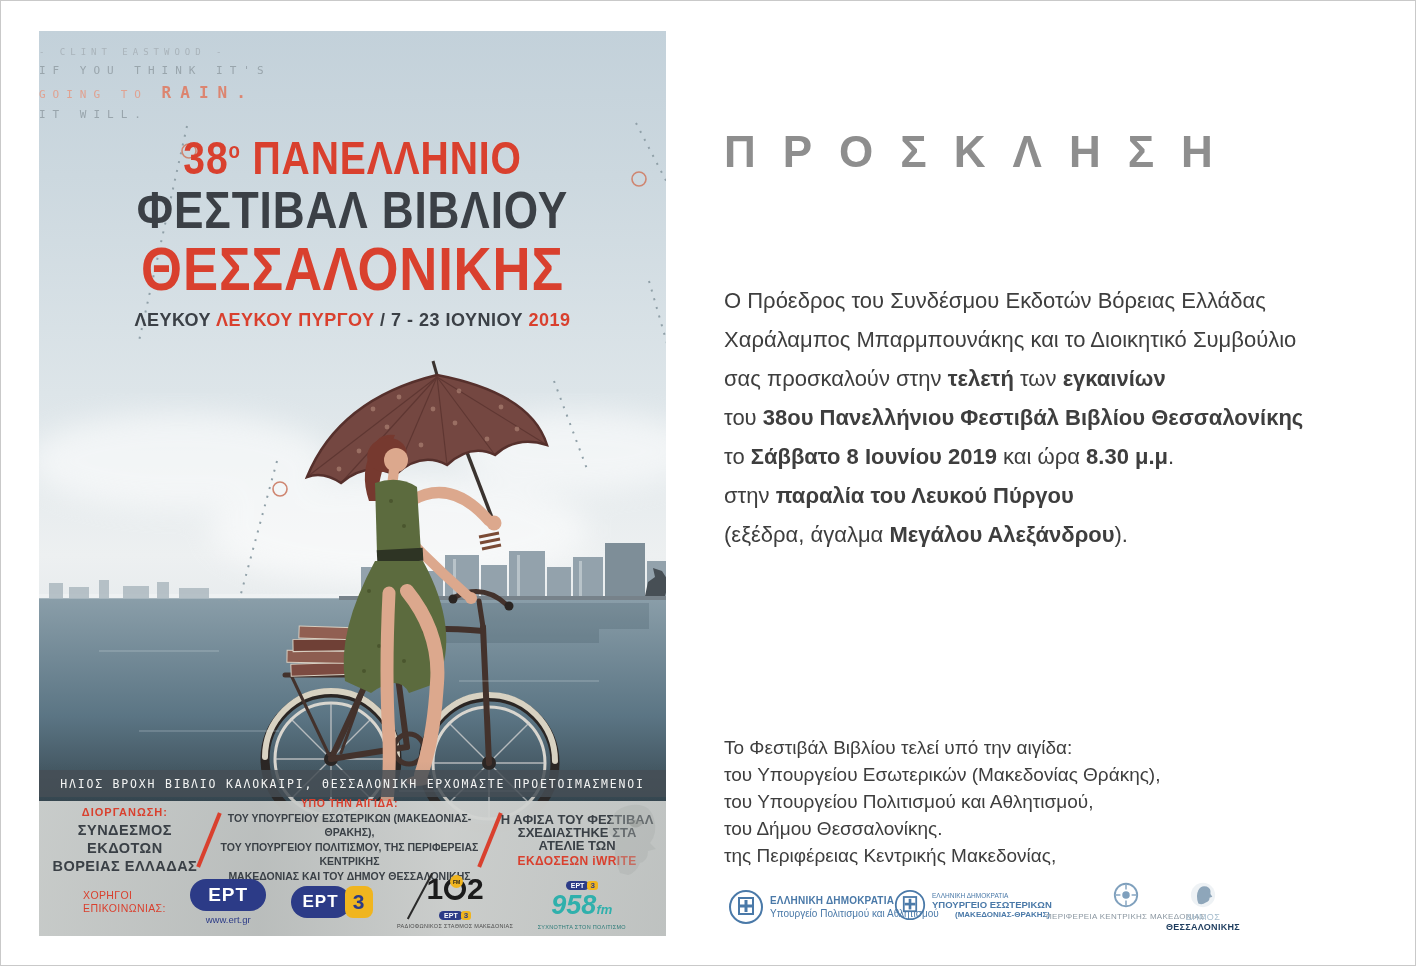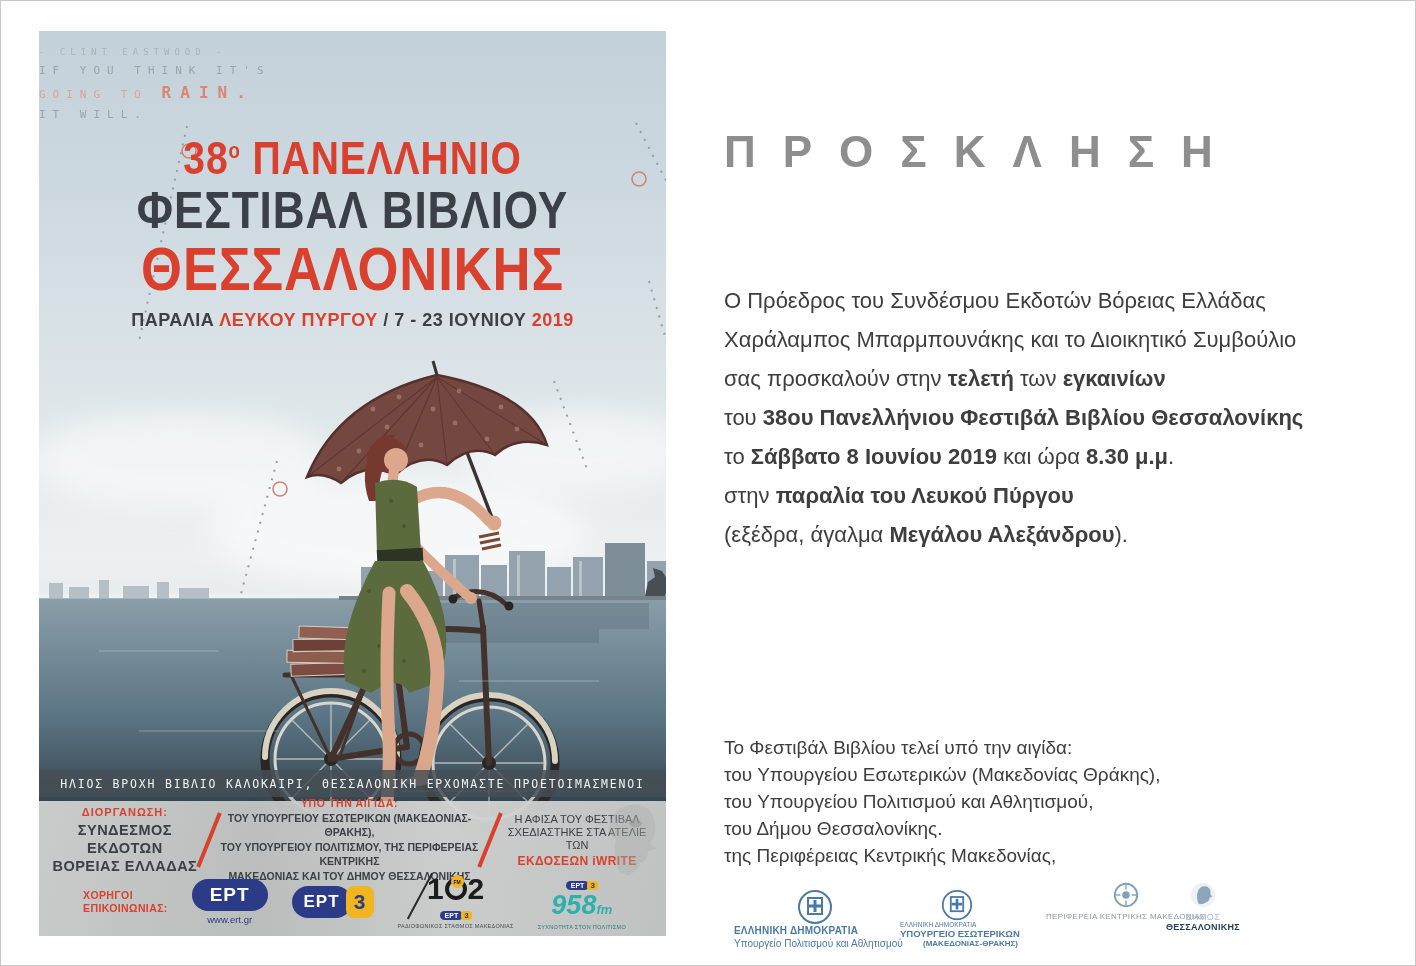--- a/index.html
+++ b/index.html
@@ -38,27 +38,27 @@
   .strip { position:absolute; left:0; right:0; bottom:0; height:135px; z-index:3;
            background:linear-gradient(90deg,rgba(208,211,209,.95),rgba(198,201,199,.93) 35%,rgba(212,214,212,.95) 65%,rgba(201,204,202,.94)); }
   .credits { display:flex; align-items:center; height:74px; padding:4px 10px 0 10px; text-align:center; }
   .c-col1 { width:25%; }
   .c-col2 { flex:1; }
   .c-col3 { width:26%; position:relative; }
   .c-label { color:#d9402e; font-weight:bold; font-size:11px; letter-spacing:1px; margin-bottom:3px; }
   .c-big { font-size:14.5px; font-weight:bold; color:#3a4046; line-height:18px; letter-spacing:.5px; }
   .c-mid-label { color:#d9402e; font-weight:bold; font-size:10.5px; letter-spacing:.6px; margin-bottom:2px; }
   .c-mid { font-size:10.5px; font-weight:bold; color:#3a4046; line-height:14.5px; }
-  .c-sm { font-size:11px; font-weight:normal; color:#3a4046; line-height:13px; }
+  .c-sm { font-size:13px; font-weight:bold; color:#3a4046; line-height:13px; }
   .c-red { color:#d9402e; font-size:12px; font-weight:bold; margin-top:2px; letter-spacing:.4px; }
   .slash { width:4px; height:58px; background:#d9402e; transform:rotate(22deg); margin:0 6px; flex:0 0 auto; }
   .head-sil { position:absolute; right:-8px; top:-14px; }
 
   .sponsors { display:flex; align-items:center; justify-content:space-between; height:57px; padding:0 40px 4px 44px; }
-  .sp-label { color:#d9402e; font-weight:bold; font-size:10.5px; line-height:13px; letter-spacing:.4px; text-align:left; }
+  .sp-label { color:#d9402e; font-weight:normal; font-size:10.5px; line-height:13px; letter-spacing:.4px; text-align:left; }
   .ert-wrap { text-align:center; }
   .ert-pill { width:76px; height:32px; background:#2c3b87; border-radius:16px; color:#fff;
               font-weight:bold; font-size:19px; letter-spacing:1px; display:flex; align-items:center; justify-content:center; }
   .ert-url { font-size:9.5px; color:#2c3b87; margin-top:3px; }
   .ert3-wrap { display:flex; align-items:center; }
   .ert3-pill { width:60px; height:32px; background:#2c3b87; border-radius:16px; color:#fff;
                font-weight:bold; font-size:17px; letter-spacing:1px; display:flex; align-items:center; justify-content:center; }
   .ert3-three { width:28px; height:32px; background:#f0b51f; border-radius:8px; color:#2c3b87;
                 font-weight:bold; font-size:21px; display:flex; align-items:center; justify-content:center; margin-left:-6px; }
   .fm102 { text-align:center; position:relative; }
@@ -78,21 +78,21 @@
   .fm958 .tiny-cap { color:#2a7a77; }
 
   
   .invite { position:absolute; left:723px; top:0; width:610px; height:966px; }
   .inv-heading { position:absolute; top:126px; left:0; font-size:44px; font-weight:bold;
                  letter-spacing:27px; color:#8e8e8e; white-space:nowrap; }
   .inv-body { position:absolute; top:280px; left:0; font-size:22px; color:#3e3e3e; line-height:39px; }
   .inv-body .b { font-weight:bold; }
   .inv-aegis { position:absolute; top:733px; left:0; font-size:19px; color:#3e3e3e; line-height:27px; }
   .inv-logos { position:absolute; top:880px; left:4px; width:520px; height:56px; }
-  .lg { position:absolute; display:flex; align-items:center; color:#4a79a8;flex-direction:column; }
+  .lg { position:absolute; display:flex; align-items:center; color:#4a79a8; }
   .lg-culture { left:0; top:8px; }
   .lg-interior { left:166px; top:8px; }
   .lg-region { left:318px; top:0; flex-direction:column; text-align:center; }
   .lg-municipality { left:430px; top:0; flex-direction:column; text-align:center; }
   .lg svg { flex:0 0 auto; }
   .lg-text { margin-left:6px; text-align:left; }
   .lg-l1 { font-size:10px; font-weight:bold; letter-spacing:.2px; }
   .lg-l2 { font-size:10px; margin-top:2px; }
   .lg-tiny { font-size:6.5px; }
   .lg-b1 { font-size:9.5px; font-weight:bold; }
@@ -310,21 +310,21 @@
       <div class="q-attr">- CLINT EASTWOOD -</div>
       <div class="q-l1">IF YOU THINK IT'S</div>
       <div class="q-l2"><span>GOING TO</span> <span class="q-rain">RAIN.</span></div>
       <div class="q-l3">IT WILL.</div>
     </div>
 
     <div class="title">
       <div class="t1"><span>38</span><sup>ο</sup> <span>ΠΑΝΕΛΛΗΝΙΟ</span></div>
       <div class="t2">ΦΕΣΤΙΒΑΛ ΒΙΒΛΙΟΥ</div>
       <div class="t3">ΘΕΣΣΑΛΟΝΙΚΗΣ</div>
-      <div class="sub"><span>ΠΑΡΑΛΙΑ </span><span class="red">ΛΕΥΚΟΥ ΠΥΡΓΟΥ</span><span> / 7 - 23 ΙΟΥΝΙΟΥ </span><span class="red">2019</span></div>
+      <div class="sub"><span>ΛΕΥΚΟΥ </span><span class="red">ΛΕΥΚΟΥ ΠΥΡΓΟΥ</span><span> / 7 - 23 ΙΟΥΝΙΟΥ </span><span class="red">2019</span></div>
     </div>
 
     <div class="slogan-band">
       <span>ΗΛΙΟΣ ΒΡΟΧΗ ΒΙΒΛΙΟ ΚΑΛΟΚΑΙΡΙ, ΘΕΣΣΑΛΟΝΙΚΗ ΕΡΧΟΜΑΣΤΕ ΠΡΟΕΤΟΙΜΑΣΜΕΝΟΙ</span>
     </div>
 
     <div class="strip">
       <div class="credits">
         <div class="c-col1">
           <div class="c-label">ΔΙΟΡΓΑΝΩΣΗ:</div>

